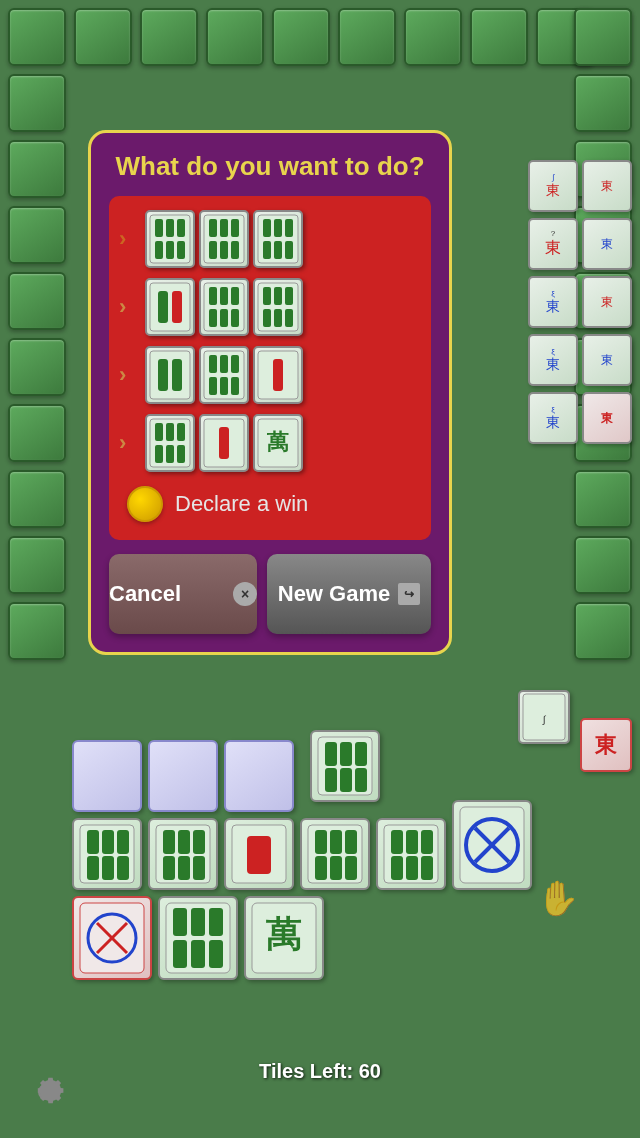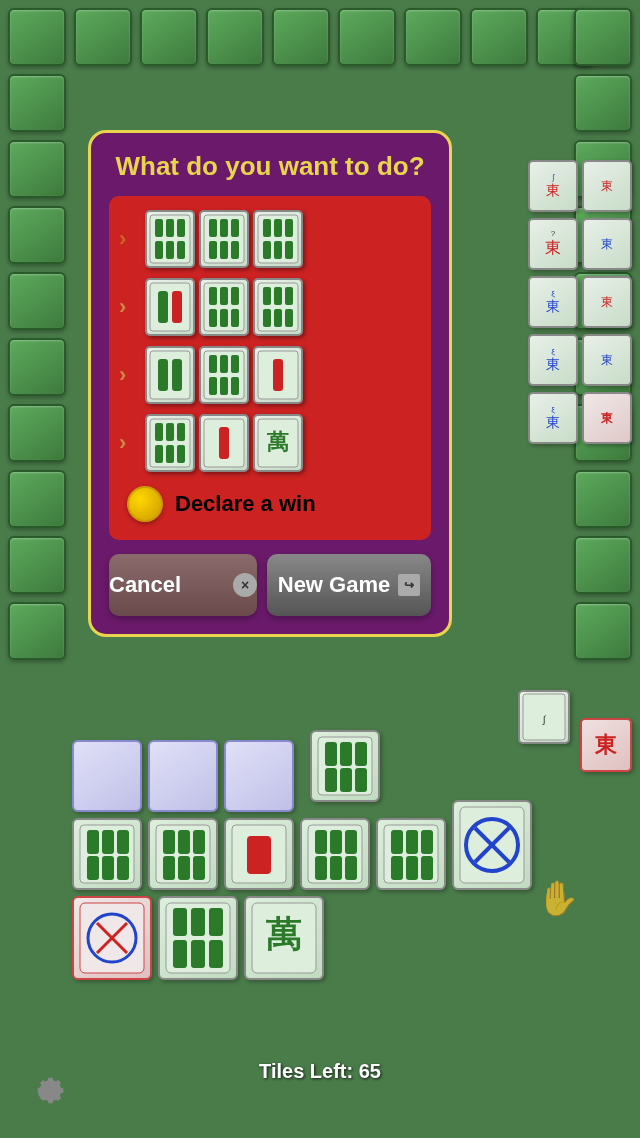--- a/index.html
+++ b/index.html
@@ -104,23 +104,23 @@
       width: 36px;
       height: 36px;
       background: radial-gradient(circle at 35% 35%, #ffd700, #cc9900);
       border-radius: 50%;
       border: 2px solid #cc9900;
       box-shadow: 0 2px 4px rgba(0,0,0,0.3);
       flex-shrink: 0;
     }
 
     .declare-text {
-      color: #000000;
+      color: #e5e5e5;
       font-size: 22px;
-      font-weight: bold;
+      font-weight: normal;
     }
 
     
     .dialog-buttons {
       display: flex;
       gap: 10px;
     }
 
     .btn-cancel {
       flex: 1;
@@ -134,21 +134,21 @@
       cursor: pointer;
       display: flex;
       align-items: center;
       justify-content: space-between;
       gap: 24px;
       box-shadow: 0 3px 6px rgba(0,0,0,0.3);
     }
 
     .btn-new-game {
       flex: 1;
-      padding: 18px 8px;
+      padding: 27px 8px;
       background: linear-gradient(180deg, #888888, #555555);
       color: white;
       font-size: 22px;
       font-weight: bold;
       border: none;
       border-radius: 10px;
       cursor: pointer;
       display: flex;
       align-items: center;
       justify-content: center;
@@ -568,21 +568,21 @@
     <rect x="44" y="38" width="14" height="28" rx="3" fill="#2a7a2a"></rect>
   </svg>
 </div>
 <div style="position:absolute; left:244px; top:896px; width:80px; height:84px; background:linear-gradient(145deg,#ddeedd,#c0dcc0); border:2px solid #888; border-radius:6px; box-shadow:2px 2px 4px rgba(0,0,0,.3); display:flex; align-items:center; justify-content:center;">
   <svg width="66" height="72" viewBox="0 0 66 72">
     <rect x="1" y="1" width="64" height="70" rx="5" fill="#ddeedd" stroke="#999"></rect>
     <text x="33" y="44" text-anchor="middle" font-size="36" font-weight="bold" fill="#2a7a2a">萬</text>
   </svg>
 </div>
 
-<div class="tiles-left">Tiles Left: 65</div>
+<div class="tiles-left">Tiles Left: 60</div>
 
 <div class="gear-icon">
   <svg width="40" height="40" viewBox="0 0 40 40">
     <path d="M20 12a8 8 0 1 0 0 16 8 8 0 0 0 0-16zm0 13a5 5 0 1 1 0-10 5 5 0 0 1 0 10z" fill="#888"></path>
     <path d="M37.3 16.3l-2.5-.4a15.1 15.1 0 0 0-1.2-2.9l1.5-2-3.1-3.1-2 1.5a15.1 15.1 0 0 0-2.9-1.2l-.4-2.5h-4.4l-.4 2.5a15.1 15.1 0 0 0-2.9 1.2l-2-1.5L14 11l1.5 2a15.1 15.1 0 0 0-1.2 2.9l-2.5.4v4.4l2.5.4a15.1 15.1 0 0 0 1.2 2.9L14 26l3.1 3.1 2-1.5c.9.5 1.9.9 2.9 1.2l.4 2.5h4.4l.4-2.5a15.1 15.1 0 0 0 2.9-1.2l2 1.5 3.1-3.1-1.5-2a15.1 15.1 0 0 0 1.2-2.9l2.5-.4v-4.4z" fill="#888"></path>
   </svg>
 </div>
 
 <div class="hand-icon">✋</div>
 

